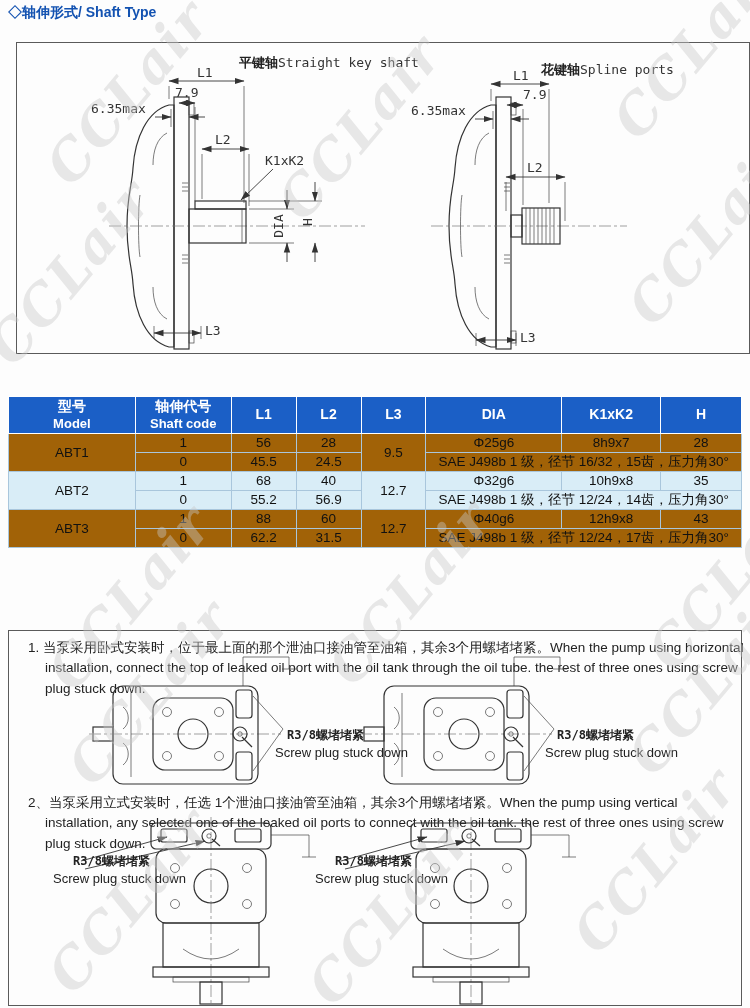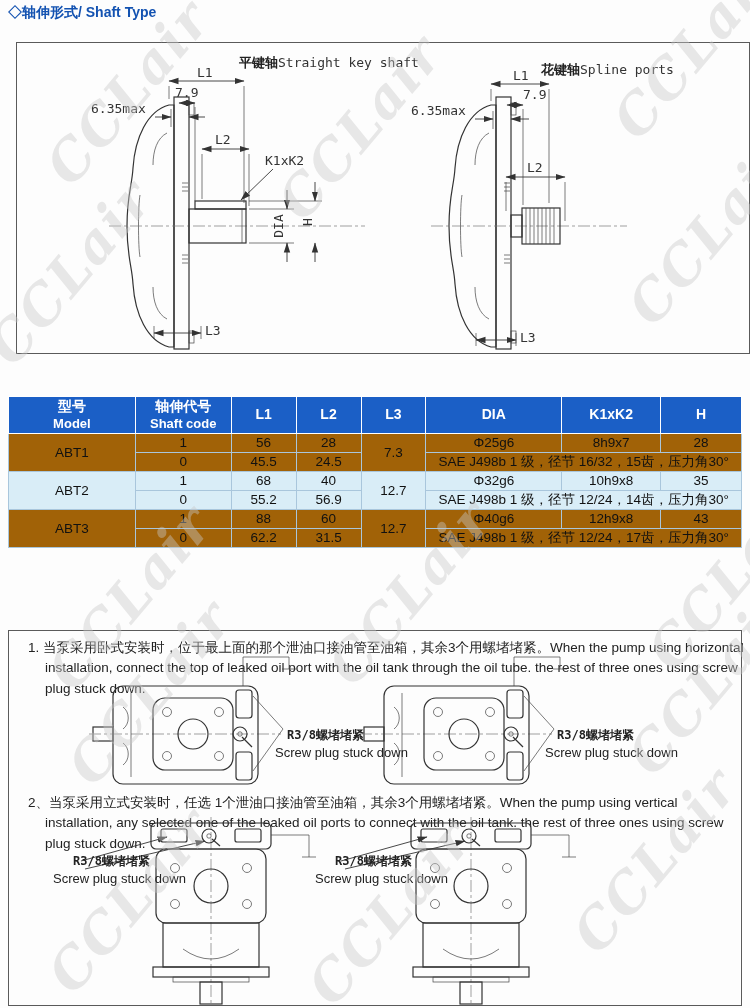--- a/index.html
+++ b/index.html
@@ -196,21 +196,21 @@
             <div class="cn">H</div>
           </th>
       </tr>
     </thead>
     <tbody>
       <tr>
         <td rowspan="2">ABT1</td>
         <td>1</td>
         <td>56</td>
         <td>28</td>
-        <td rowspan="2">7.3</td>
+        <td rowspan="2">9.5</td>
         <td>Φ25g6</td>
         <td>8h9x7</td>
         <td>28</td>
       </tr>
       <tr>
         <td>0</td>
         <td>45.5</td>
         <td>24.5</td>
         <td colspan="3">SAE J498b 1 级，径节 16/32，15齿，压力角30°</td>
       </tr>

